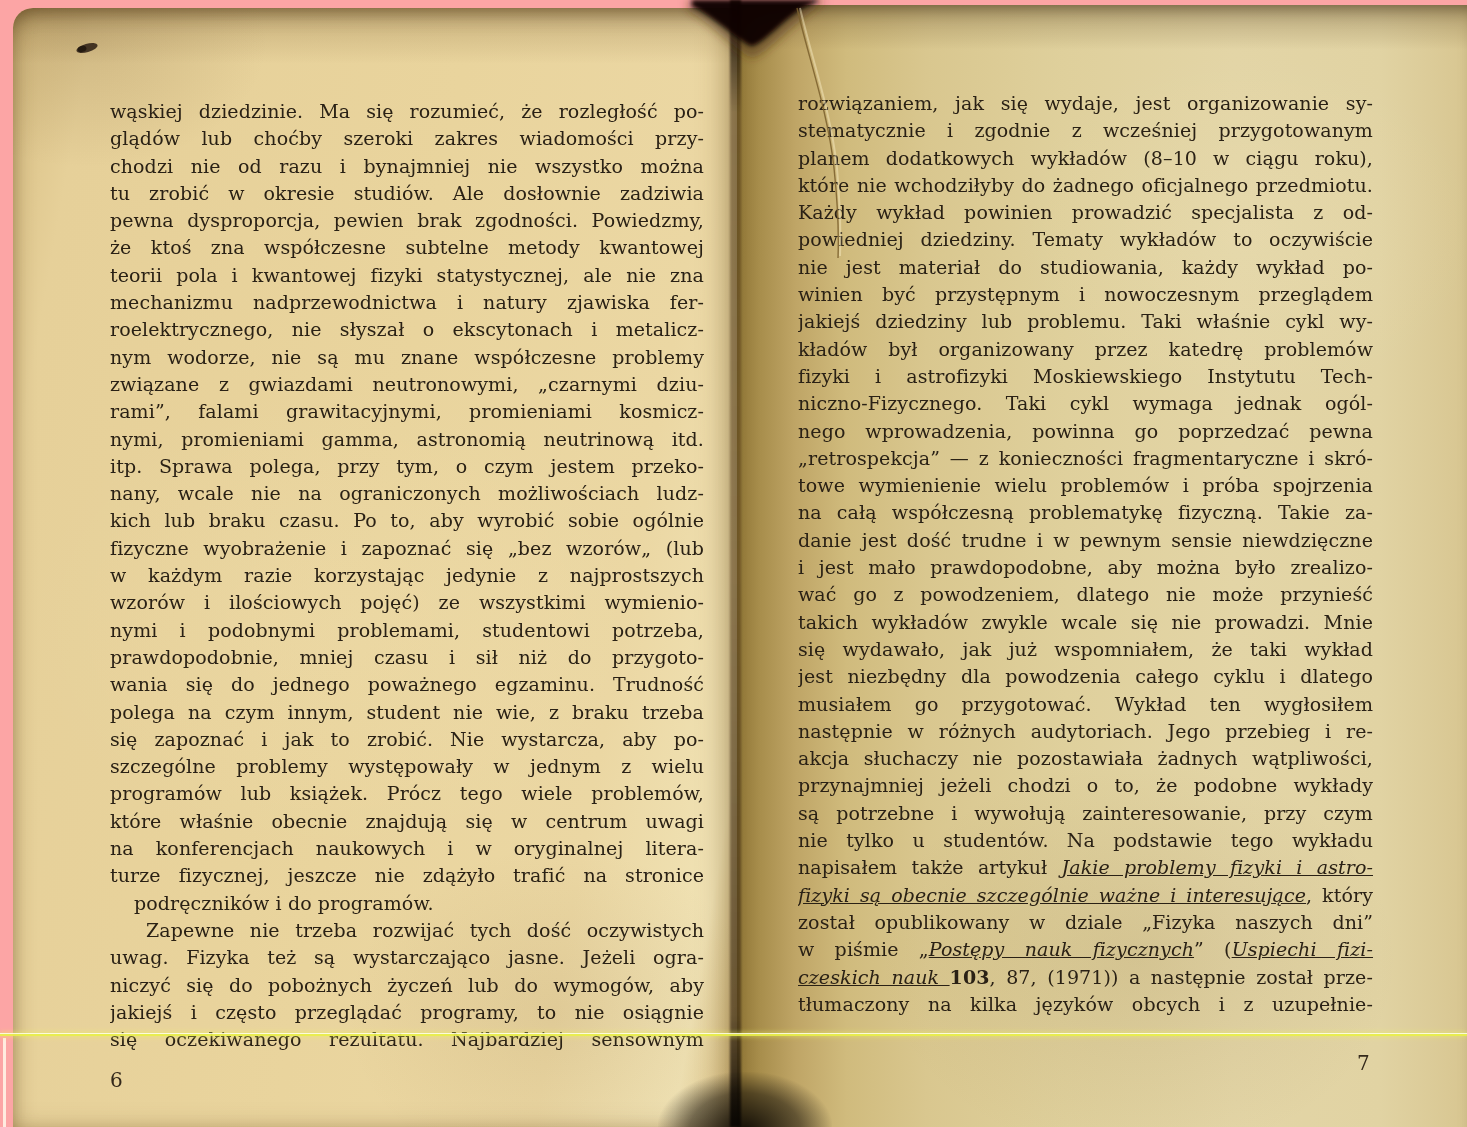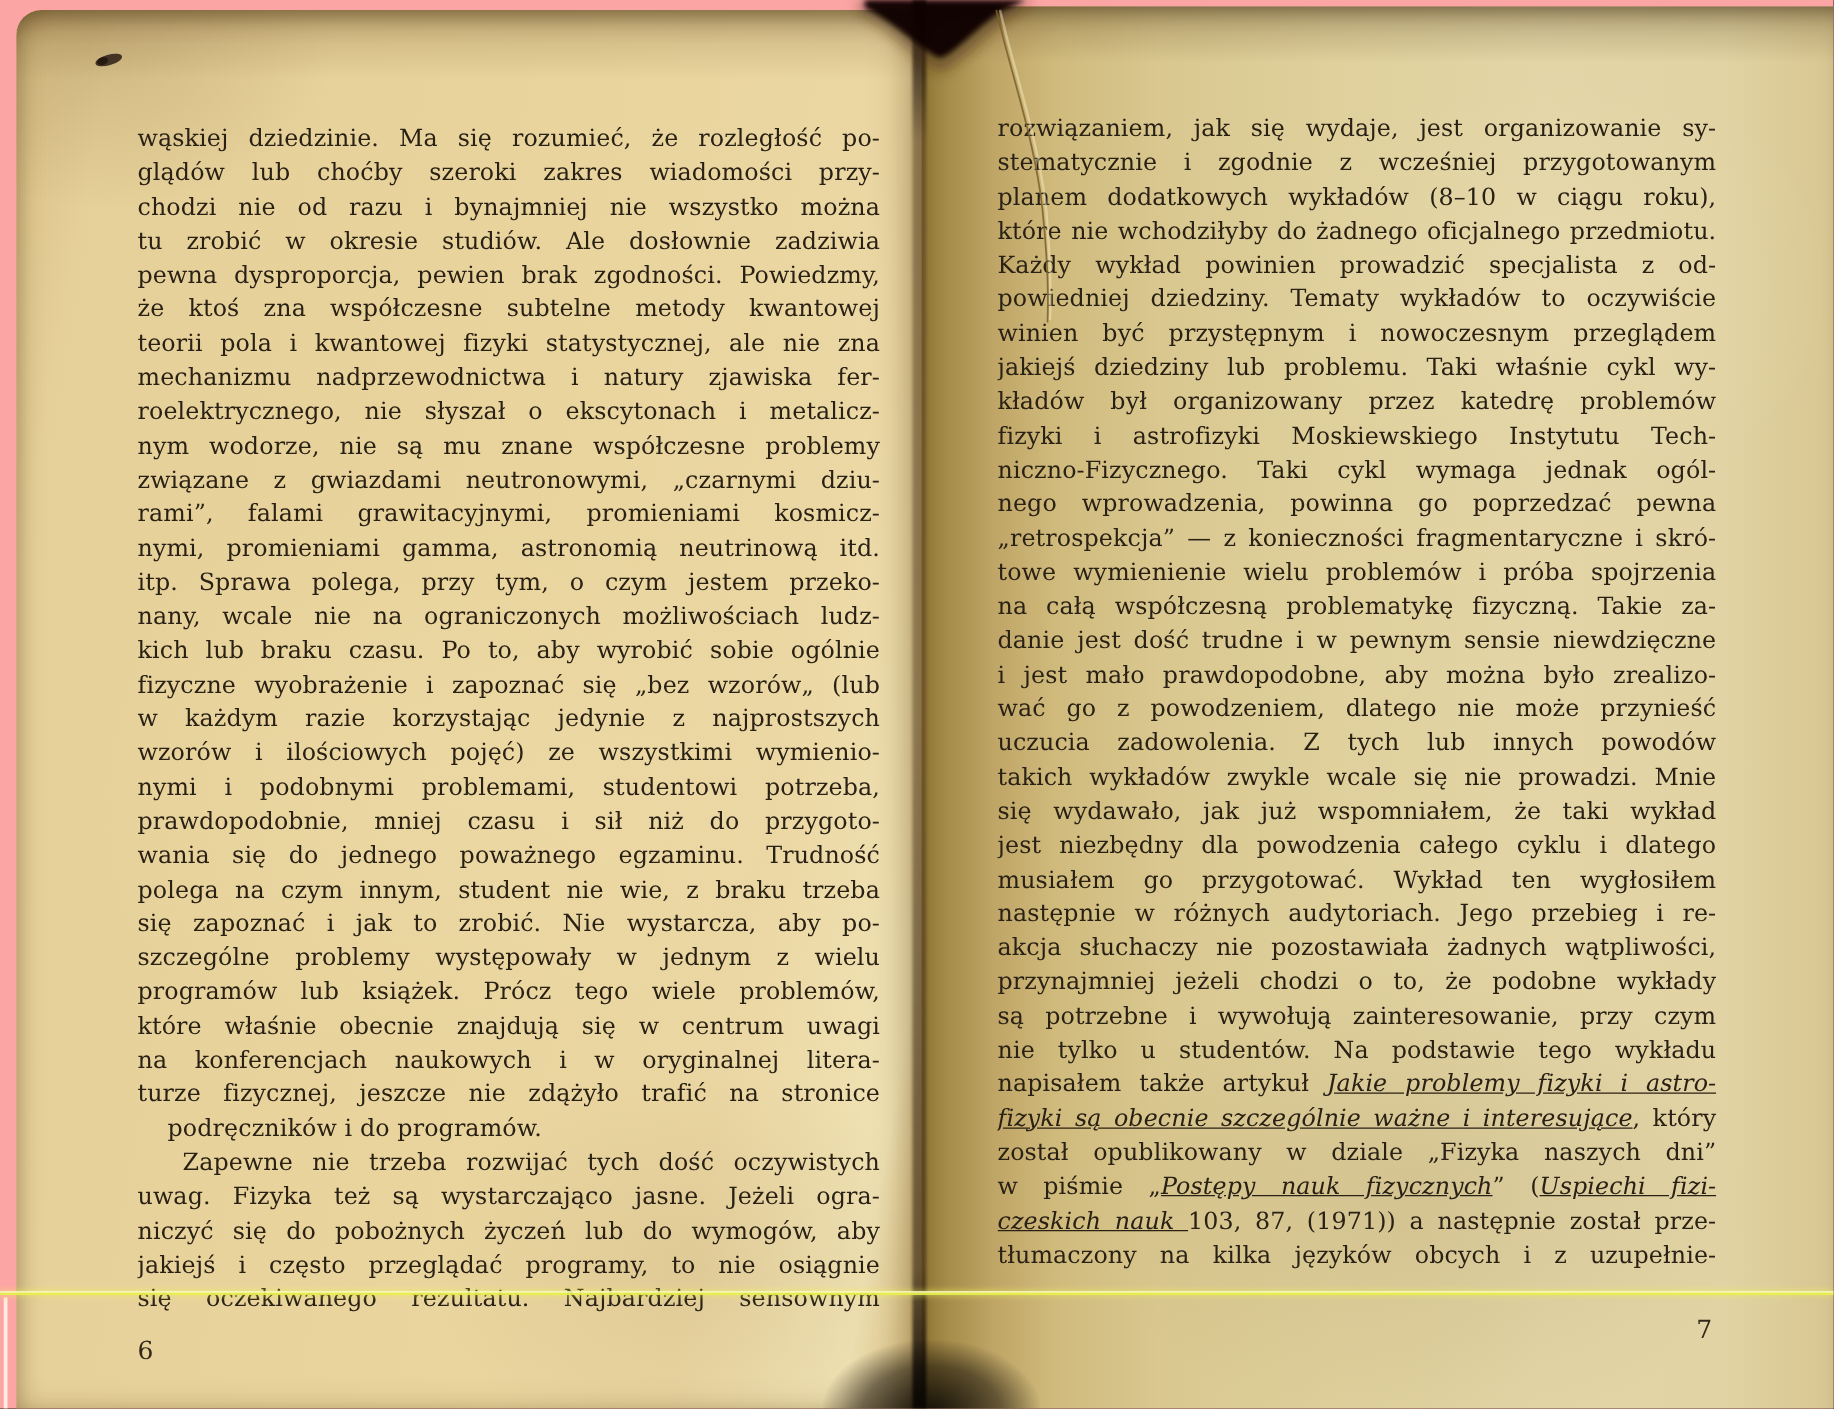--- a/index.html
+++ b/index.html
@@ -43,21 +43,21 @@
   .page-left .text-block{left:97px;top:90px;width:594px;}
   .page-right .text-block{left:61px;top:85px;width:575px;}
   .line{
     height:27.3px;line-height:27.3px;font-size:19px;
     text-align:justify;text-align-last:justify;overflow:hidden;
     letter-spacing:.1px;
   }
   .line.no-just{text-align-last:left;margin-left:24px;}
   .line.indent{text-indent:36px;}
   .line i{font-style:italic;text-decoration:underline;}
-  .line b{font-weight:400;font-style:normal;}
+  .line b{font-weight:700;font-style:normal;}
   .page-number{
     position:absolute;font-size:20px;color:#33281a;z-index:2;
   }
   .page-left .page-number{left:97px;top:1060px;}
   .page-right .page-number{left:620px;top:1046px;}
   .scan-line{
     position:absolute;left:0;top:1033px;width:1467px;height:3px;z-index:6;
     background:#e9f04b;
     box-shadow:0 0 5px rgba(240,246,90,.85), inset 0 1px 0 rgba(255,255,244,.9);
     opacity:.92;
@@ -119,33 +119,33 @@
   </div>
 
   <div class="page page-right">
     <div class="text-block">
         <div class="line"><span>rozwiązaniem, jak się wydaje, jest organizowanie sy-</span></div>
         <div class="line"><span>stematycznie i zgodnie z wcześniej przygotowanym</span></div>
         <div class="line"><span>planem dodatkowych wykładów (8–10 w ciągu roku),</span></div>
         <div class="line"><span>które nie wchodziłyby do żadnego oficjalnego przedmiotu.</span></div>
         <div class="line"><span>Każdy wykład powinien prowadzić specjalista z od-</span></div>
         <div class="line"><span>powiedniej dziedziny. Tematy wykładów to oczywiście</span></div>
+        <div class="line"><span>nie jest materiał do studiowania, każdy wykład po-</span></div>
         <div class="line"><span>winien być przystępnym i nowoczesnym przeglądem</span></div>
         <div class="line"><span>jakiejś dziedziny lub problemu. Taki właśnie cykl wy-</span></div>
         <div class="line"><span>kładów był organizowany przez katedrę problemów</span></div>
         <div class="line"><span>fizyki i astrofizyki Moskiewskiego Instytutu Tech-</span></div>
         <div class="line"><span>niczno-Fizycznego. Taki cykl wymaga jednak ogól-</span></div>
         <div class="line"><span>nego wprowadzenia, powinna go poprzedzać pewna</span></div>
         <div class="line"><span>„retrospekcja” — z konieczności fragmentaryczne i skró-</span></div>
         <div class="line"><span>towe wymienienie wielu problemów i próba spojrzenia</span></div>
         <div class="line"><span>na całą współczesną problematykę fizyczną. Takie za-</span></div>
         <div class="line"><span>danie jest dość trudne i w pewnym sensie niewdzięczne</span></div>
         <div class="line"><span>i jest mało prawdopodobne, aby można było zrealizo-</span></div>
         <div class="line"><span>wać go z powodzeniem, dlatego nie może przynieść</span></div>
-        <div class="line"><span>uczucia zadowolenia. Z tych lub innych powodów</span></div>
         <div class="line"><span>takich wykładów zwykle wcale się nie prowadzi. Mnie</span></div>
         <div class="line"><span>się wydawało, jak już wspomniałem, że taki wykład</span></div>
         <div class="line"><span>jest niezbędny dla powodzenia całego cyklu i dlatego</span></div>
         <div class="line"><span>musiałem go przygotować. Wykład ten wygłosiłem</span></div>
         <div class="line"><span>następnie w różnych audytoriach. Jego przebieg i re-</span></div>
         <div class="line"><span>akcja słuchaczy nie pozostawiała żadnych wątpliwości,</span></div>
         <div class="line"><span>przynajmniej jeżeli chodzi o to, że podobne wykłady</span></div>
         <div class="line"><span>są potrzebne i wywołują zainteresowanie, przy czym</span></div>
         <div class="line"><span>nie tylko u studentów. Na podstawie tego wykładu</span></div>
         <div class="line"><span>napisałem także artykuł </span><i>Jakie problemy fizyki i astro-</i></div>

